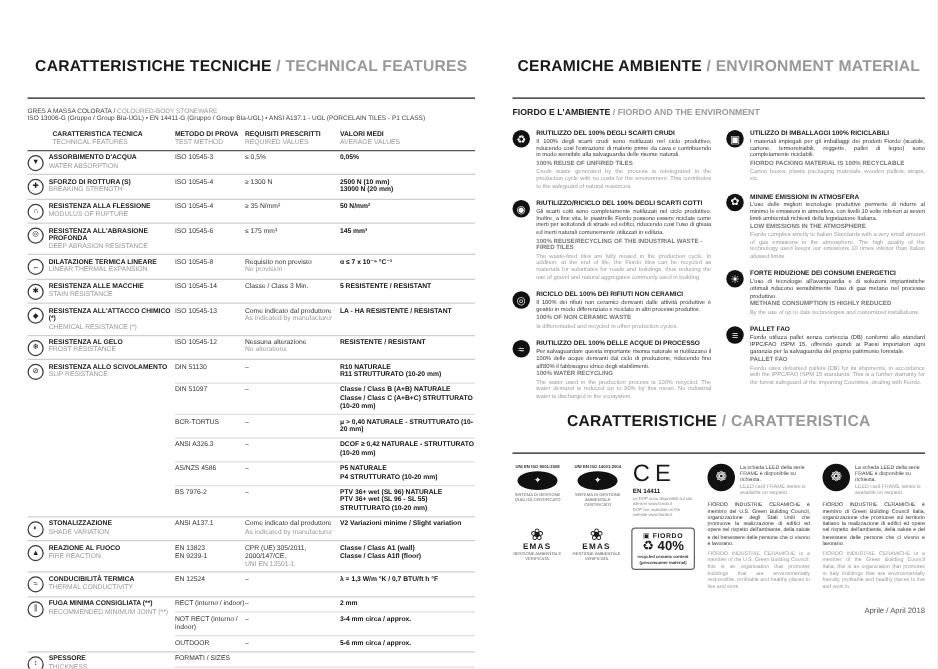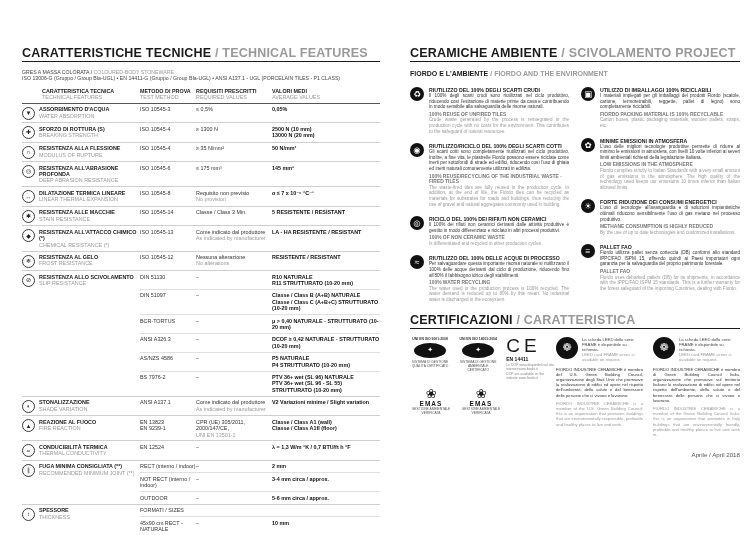--- a/index.html
+++ b/index.html
@@ -3,21 +3,21 @@
 <meta charset="utf-8">
 <style>
   html,body{margin:0;padding:0;background:#e8e8e8;}
   .page{position:relative;width:750px;height:535px;background:#ffffff;overflow:hidden;
         font-family:"Liberation Sans","DejaVu Sans",sans-serif;color:#1a1a1a;}
   .col{position:absolute;top:46px;}
   .col-left{left:22px;width:358px;}
   .col-right{left:410px;width:330px;}
 
   
-  .sec-title{font-size:12.5px;font-weight:bold;letter-spacing:.2px;border-bottom:1.6px solid #1a1a1a;padding-bottom:1px;}
+  .sec-title{font-size:12.5px;font-weight:bold;letter-spacing:.2px;border-bottom:1.6px solid #1a1a1a;padding-bottom:18px;text-align:center;}
   .sec-title .en{color:#999;font-weight:bold;}
   .sub-head{font-size:7px;font-weight:bold;margin-top:8px;}
   .sub-head .en{color:#999;}
 
   
   .gres{margin-top:7px;font-size:5.2px;line-height:6.4px;color:#444;}
   .gres .en{color:#999;}
 
   
   .tf{margin-top:6px;font-size:5.4px;line-height:6.4px;}
@@ -48,21 +48,21 @@
   .env-item{display:flex;gap:5px;}
   .e-icon{flex:0 0 auto;width:14px;height:14px;background:#111;border-radius:50%;color:#fff;
           display:flex;align-items:center;justify-content:center;font-size:8.5px;}
   .e-body{flex:1;}
   .e-title{font-size:5.2px;font-weight:bold;line-height:6px;}
   .e-text{font-size:4.6px;line-height:5.6px;color:#333;text-align:justify;}
   .e-title-en{font-size:4.9px;font-weight:bold;color:#777;margin-top:2px;line-height:5.6px;}
   .e-text-en{font-size:4.6px;line-height:5.6px;color:#999;text-align:justify;}
 
   
-  .cert-wrap{display:flex;gap:0;margin-top:8px;}
+  .cert-wrap{display:flex;gap:10px;margin-top:8px;}
   .cert-left{width:146px;}
   .cert-logo-row{display:flex;gap:8px;align-items:flex-start;}
   .iso-block{width:42px;text-align:center;}
   .iso-head{font-size:3.4px;font-weight:bold;line-height:4px;color:#333;}
   .oval{width:32px;height:15px;background:#111;border-radius:50%;margin:2px auto;color:#fff;
         display:flex;align-items:center;justify-content:center;font-size:7px;}
   .iso-label{font-size:3.3px;line-height:4px;color:#555;}
   .ce-block{width:52px;}
   .ce-mark{font-size:19px;letter-spacing:4px;line-height:18px;font-weight:500;}
   .ce-std{font-size:5px;font-weight:bold;margin-top:1px;}
@@ -512,21 +512,21 @@
                 </div>
               </div>
             </div>
           </div>
         </div>
     </div>
 
   </div>
 
   <div class="col col-right">
-    <div class="sec-title"><span>CERAMICHE AMBIENTE</span><span class="en"> / </span><span class="en">SCIVOLAMENTO PROJECT</span></div>
+    <div class="sec-title"><span>CERAMICHE AMBIENTE</span><span class="en"> / </span><span class="en">ENVIRONMENT MATERIAL</span></div>
 
     <div class="sub-head"><span>FIORDO E L'AMBIENTE</span><span class="en"> / </span><span class="en">FIORDO AND THE ENVIRONMENT</span></div>
 
     <div class="env-grid">
       <div class="env-col" id="env-col-a">
           <div class="env-item">
             <div class="e-icon">♻</div>
             <div class="e-body">
               <div class="e-title">RIUTILIZZO DEL 100% DEGLI SCARTI CRUDI</div>
               <div class="e-text">Il 100% degli scarti crudi sono riutilizzati nel ciclo produttivo, riducendo così l'estrazione di materie prime da cava e contribuendo in modo sensibile alla salvaguardia delle risorse naturali.</div>
@@ -595,21 +595,21 @@
             <div class="e-body">
               <div class="e-title">PALLET FAO</div>
               <div class="e-text">Fiordo utilizza pallet senza corteccia (DB) conformi allo standard IPPC/FAO ISPM 15, offrendo quindi ai Paesi importatori ogni garanzia per la salvaguardia del proprio patrimonio forestale.</div>
               <div class="e-title-en">PALLET FAO</div>
               <div class="e-text-en">Fiordo uses debarked pallets (DB) for its shipments, in accordance with the IPPC/FAO ISPM 15 standards. This is a further warranty for the forest safeguard of the importing Countries, dealing with Fiordo.</div>
             </div>
           </div>
         </div>
     </div>
 
-    <div class="sec-title" style="margin-top:10px;"><span>CERTIFICAZIONI</span><span class="en"> / </span><span class="en">CARATTERISTICA</span></div>
+    <div class="sec-title" style="margin-top:10px;"><span>CARATTERISTICHE</span><span class="en"> / </span><span class="en">CARATTERISTICA</span></div>
 
     <div class="cert-wrap">
       <div class="cert-left">
         <div class="cert-logo-row">
           <div class="iso-block">
             <div class="iso-head">UNI EN ISO 9001:2008</div>
             <div class="oval">
                 <span>✦</span>
               </div>
             <div class="iso-label">SISTEMA DI GESTIONE QUALITÀ CERTIFICATO</div>
@@ -633,20 +633,26 @@
             <div class="emas-flower">❀</div>
             <div class="emas-name">EMAS</div>
             <div class="emas-sub">GESTIONE AMBIENTALE</div>
             <div class="emas-sub">VERIFICATA</div>
           </div>
           <div class="emas-block">
             <div class="emas-flower">❀</div>
             <div class="emas-name">EMAS</div>
             <div class="emas-sub">GESTIONE AMBIENTALE</div>
             <div class="emas-sub">VERIFICATA</div>
+          </div>
+          <div class="badge">
+            <div class="badge-brand">▣ FIORDO</div>
+            <div class="badge-pct">♻ 40%</div>
+            <div class="badge-sub">recycled ceramic content</div>
+            <div class="badge-sub">(preconsumer material)</div>
           </div>
         </div>
       </div>
       <div class="leed-wrap" id="leed-wrap">
           <div class="leed-block">
             <div class="leed-head">
               <div class="round-logo">❁</div>
               <div class="leed-note">
                 <div>La scheda LEED della serie FRAME è disponibile su richiesta.</div>
                 <div class="en">LEED card FRAME series is available on request.</div>

